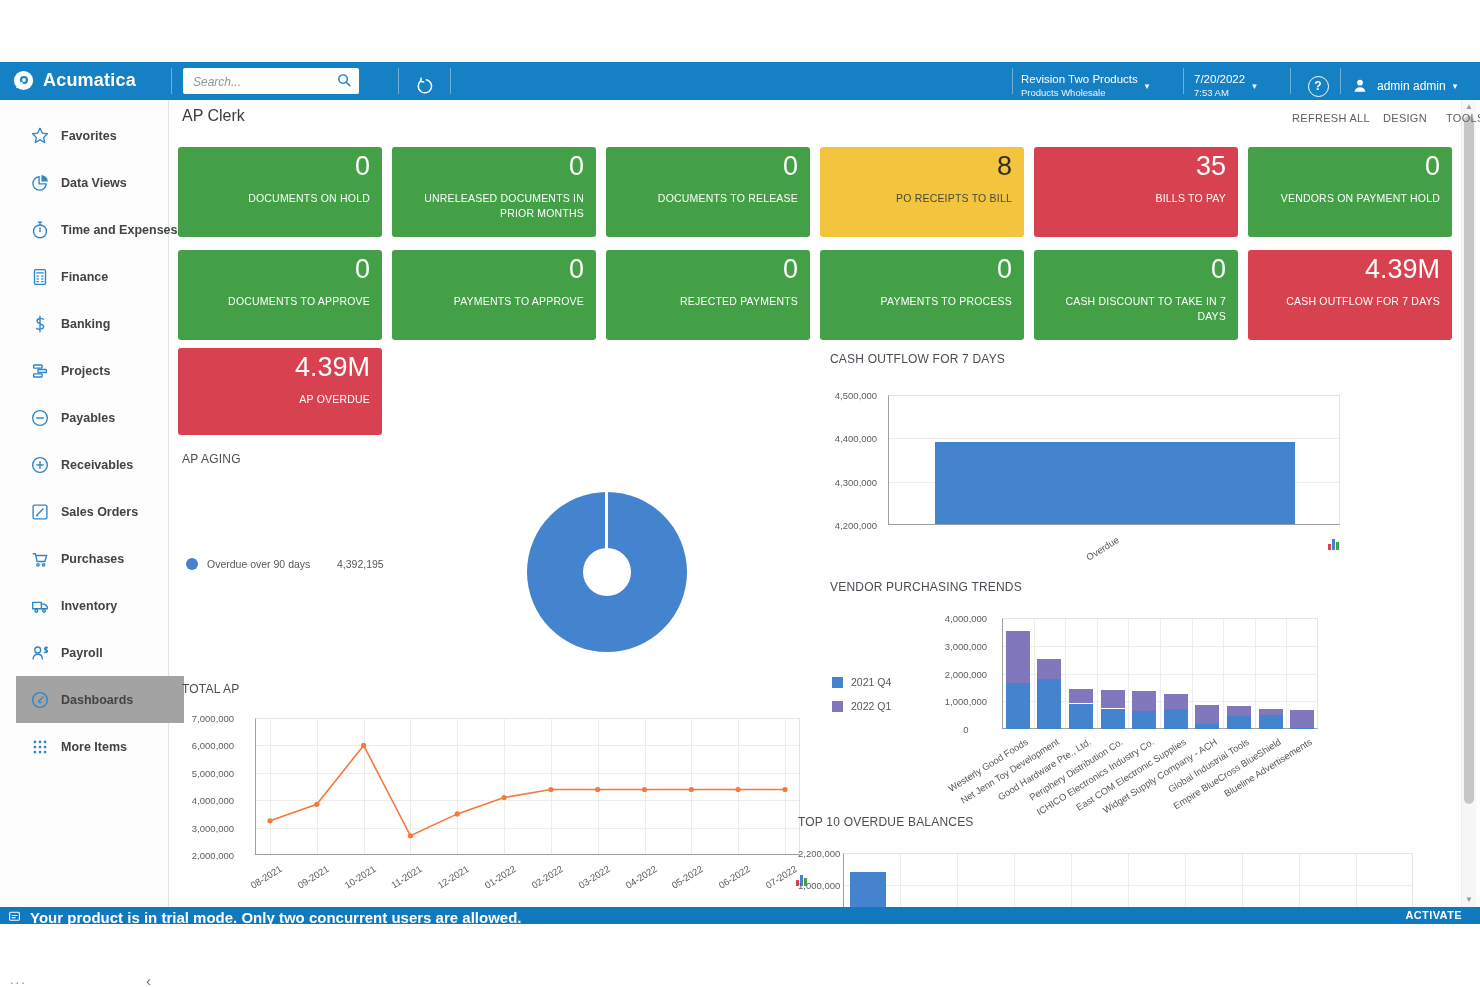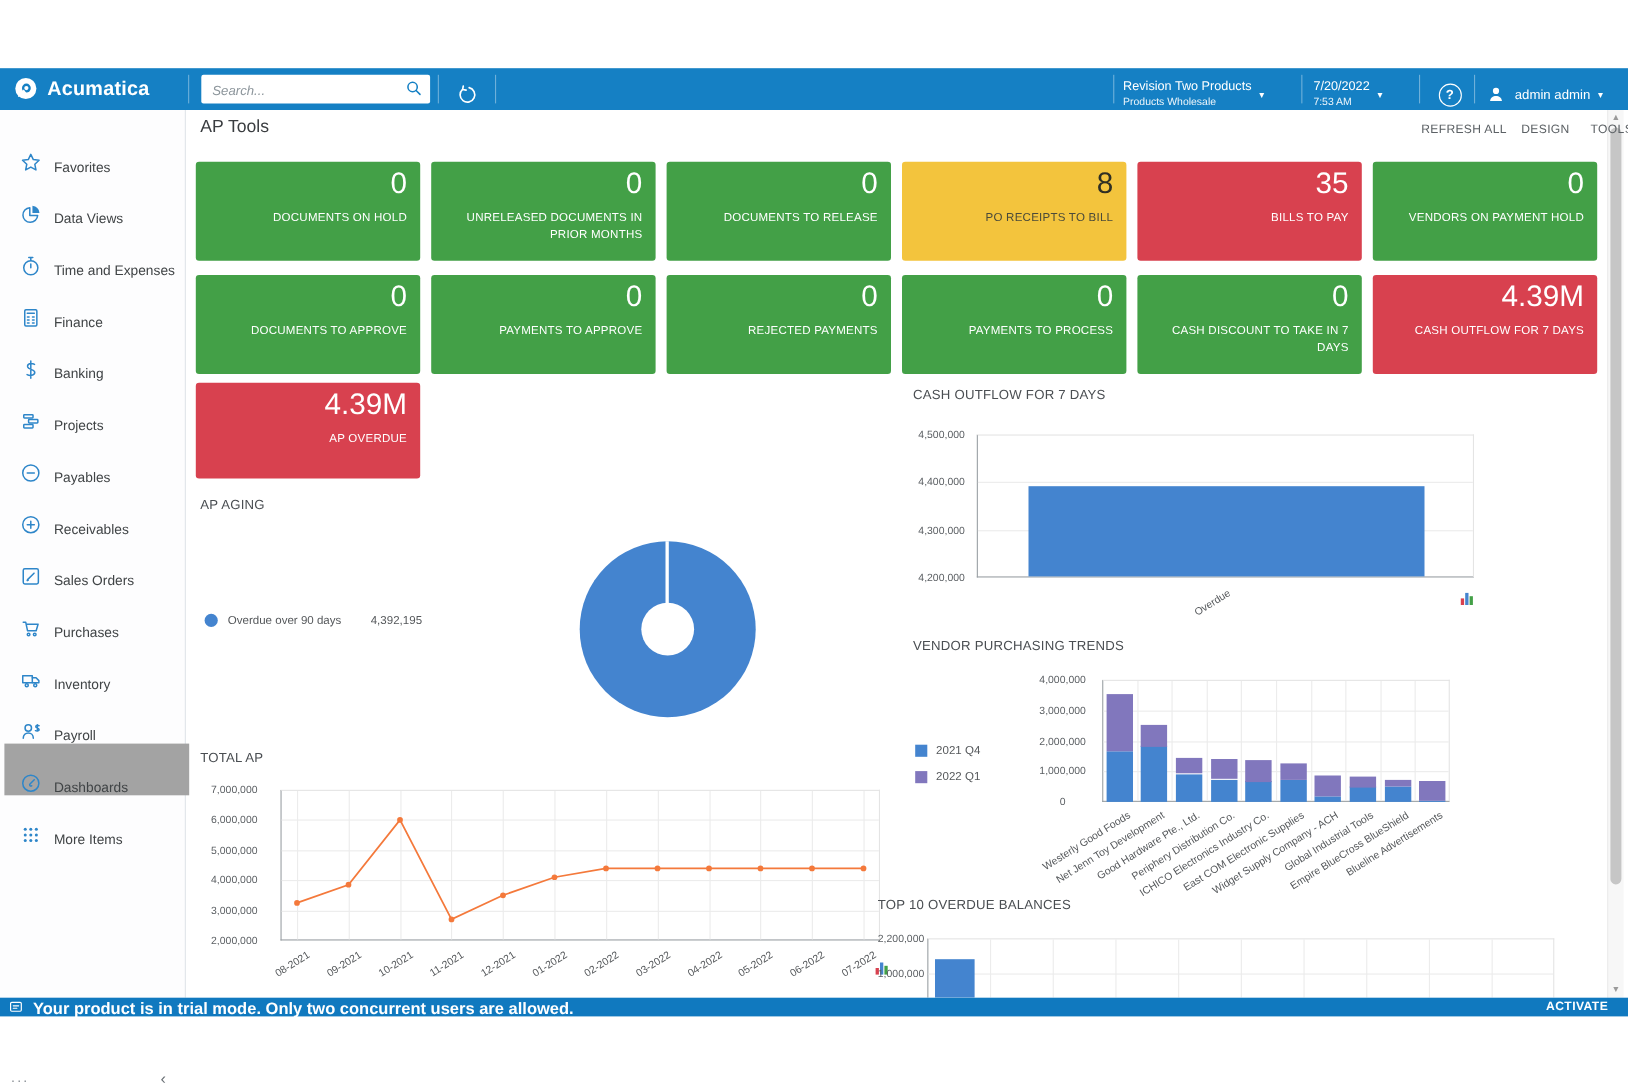--- a/index.html
+++ b/index.html
@@ -4,40 +4,40 @@
 <style>
   html,body{margin:0;padding:0;background:#fff;}
   .stage{position:relative;width:1480px;height:987px;background:#fff;overflow:hidden;
          font-family:"Liberation Sans",sans-serif;-webkit-font-smoothing:antialiased;}
   
   .topbar{position:absolute;left:0;top:62px;width:1480px;height:38px;background:#1580c4;}
   .vdiv{position:absolute;top:6px;width:1px;height:26px;background:rgba(255,255,255,.38);}
   .logo{position:absolute;left:12px;top:7px;display:flex;align-items:center;gap:8px;color:#fff;}
   .logo svg{width:23px;height:23px;}
   .brand{font-size:18px;font-weight:bold;letter-spacing:.2px;}
-  .searchbox{position:absolute;left:183px;top:6px;width:208px;height:26px;background:#fff;border-radius:2px;}
+  .searchbox{position:absolute;left:183px;top:6px;width:176px;height:26px;background:#fff;border-radius:2px;}
   .searchbox input{position:absolute;left:8px;top:1px;width:168px;height:23px;border:none;outline:none;
                    font-size:12px;font-family:inherit;color:#333;background:transparent;}
   .searchbox input::placeholder{font-style:italic;color:#8d969c;}
   .mag{position:absolute;right:6px;top:4px;width:17px;height:17px;}
   .mag svg circle,.mag svg path{stroke:#1580c4;stroke-width:2;fill:none;stroke-linecap:round;}
   .tb-btn{position:absolute;top:0;height:48px;display:flex;align-items:center;color:#fff;cursor:pointer;}
   .tb-icon svg{width:20px;height:20px;}
   .tb-icon svg path,.tb-icon svg circle,.tb-icon svg rect{stroke:#fff;stroke-width:1.8;fill:none;stroke-linecap:round;stroke-linejoin:round;}
   .tb-icon svg .f{fill:#fff;stroke:none;}
   .caret{color:#fff;font-size:9px;margin-left:7px;}
   .comp2{display:flex;flex-direction:column;align-items:flex-start;line-height:1.2;}
   .comp2 .l1{font-size:11.5px;}
   .comp2 .l2{font-size:9.5px;opacity:.92;}
   .help-circle{width:19px;height:19px;border:1.7px solid #fff;border-radius:50%;color:#fff;
                font-size:12px;font-weight:bold;text-align:center;line-height:19px;}
   .user-name{font-size:12px;margin-left:7px;}
   
   .sidebar{position:absolute;left:0;top:100px;width:168px;height:807px;background:#fdfdfe;border-right:1px solid #e0e5e9;}
-  .nav-item{position:absolute;left:4px;width:168px;height:47px;display:flex;align-items:flex-end;cursor:pointer;}
+  .nav-item{position:absolute;left:16px;width:168px;height:47px;display:flex;align-items:center;cursor:pointer;font-weight:bold;}
   .nav-item.selected{background:#a3a3a3;}
   .nav-icon{width:22px;height:22px;margin:0 10px 0 13px;flex:none;}
   .nav-icon svg{width:22px;height:22px;}
   .nav-icon svg path,.nav-icon svg rect,.nav-icon svg circle{stroke:#2e86c9;stroke-width:1.5;fill:none;stroke-linecap:round;stroke-linejoin:round;}
   .nav-icon svg .f,.nav-icon svg .f *{fill:#2e86c9;stroke:none;}
   .nav-label{font-size:12.5px;color:#404446;}
   .side-dots{position:absolute;left:10px;top:872px;font-size:13px;letter-spacing:2px;color:#8b9196;cursor:pointer;}
   .side-collapse{position:absolute;left:146px;top:872px;font-size:15px;color:#6b7176;cursor:pointer;}
   
   .page-title{position:absolute;left:182px;top:107px;font-size:16px;color:#3a3d40;}
@@ -256,21 +256,21 @@
                 <circle cx="17.5" cy="17.5" r="1.5"></circle>
               </g>
             </svg></div>
           <div class="nav-label">More Items</div>
         </div>
       </div>
     <div class="side-dots">...</div>
     <div class="side-collapse">‹</div>
   </div>
 
-  <div class="page-title">AP Tools</div>
+  <div class="page-title">AP Clerk</div>
   <div id="hdr-actions"></div>
 
   <div id="tiles">
       <div class="tile" style="left: 178px; top: 147px; width: 204px; height: 90px; background: rgb(67, 160, 71);">
         <div class="tv">0</div>
         <div class="tl">DOCUMENTS ON HOLD</div>
       </div>
       <div class="tile" style="left: 392px; top: 147px; width: 204px; height: 90px; background: rgb(67, 160, 71);">
         <div class="tv">0</div>
         <div class="tl">UNRELEASED DOCUMENTS IN PRIOR MONTHS</div>

